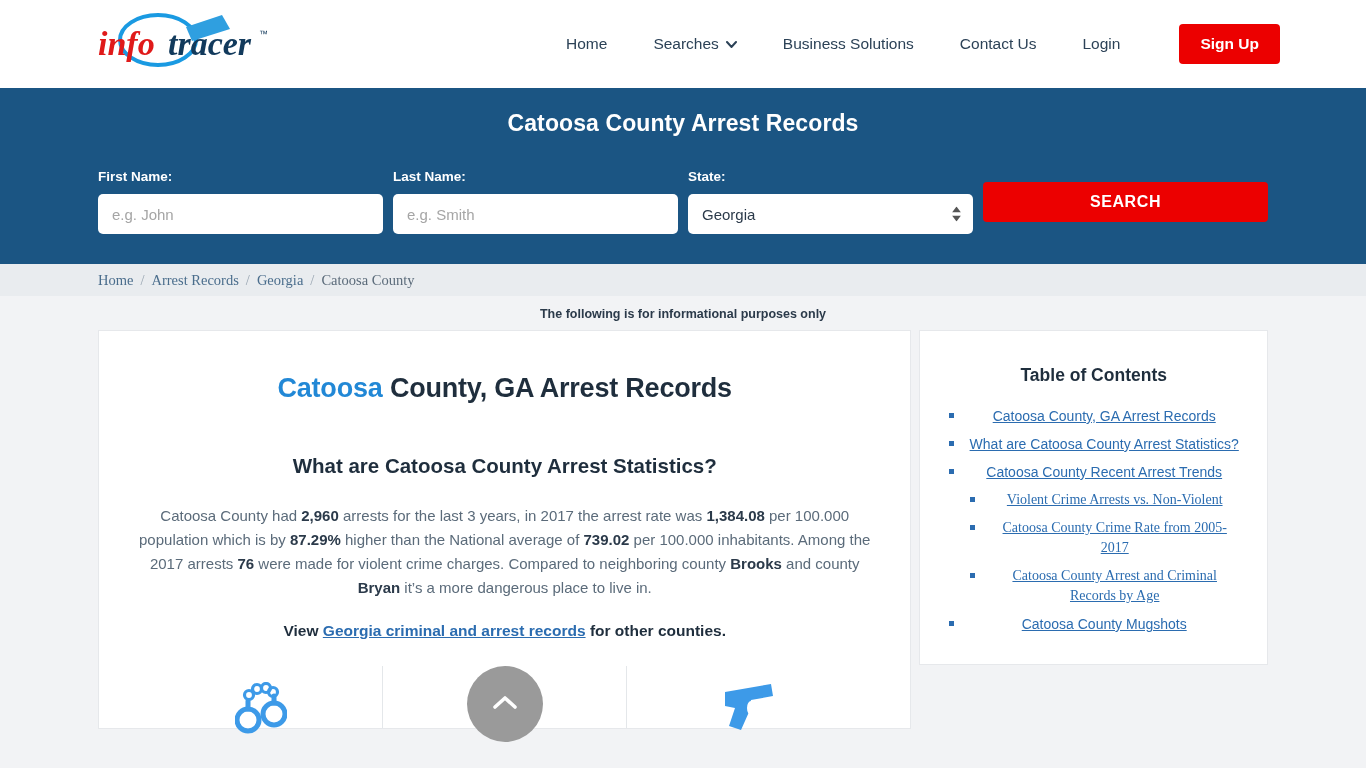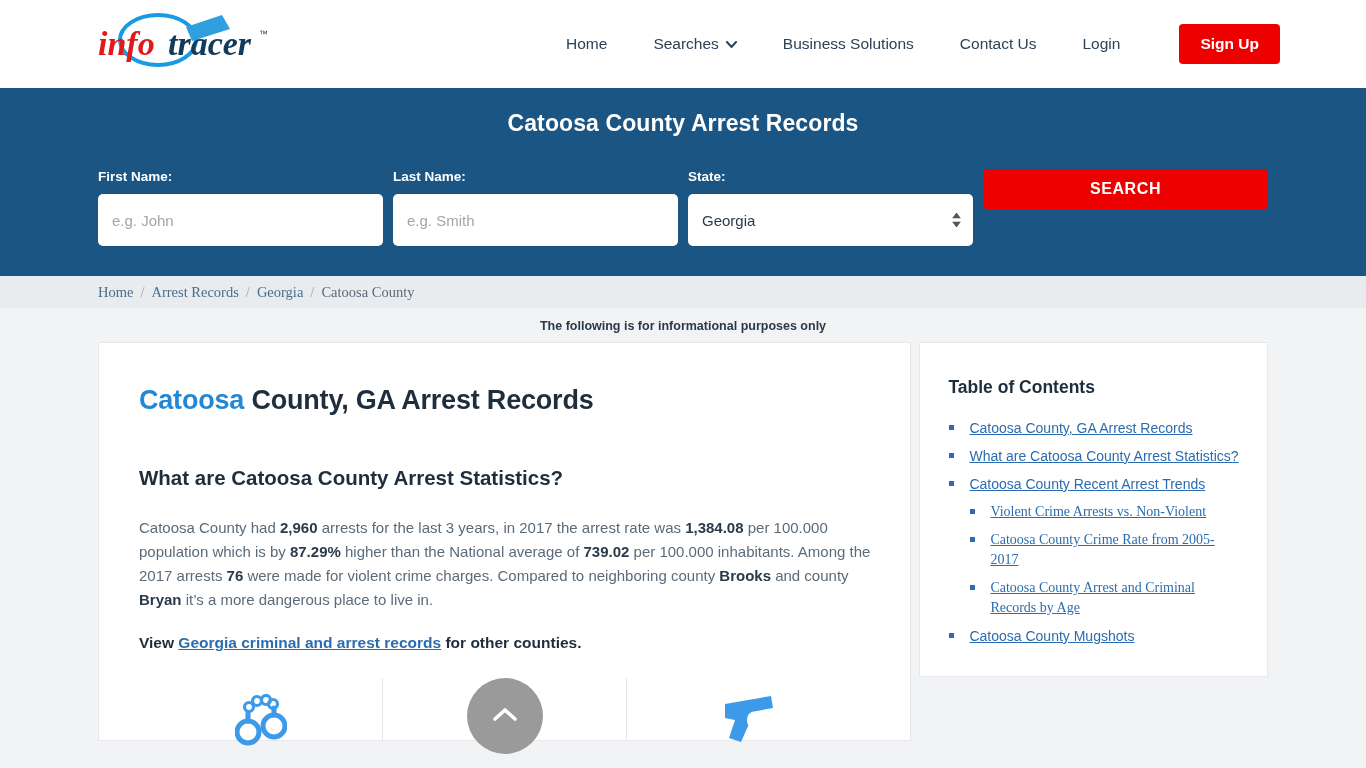--- a/index.html
+++ b/index.html
@@ -63,33 +63,33 @@
     padding: 22px 98px 30px 98px;
   }
   .band-title {
     text-align: center;
     color: #ffffff;
     font-size: 23px;
     font-weight: bold;
     margin: 0 0 32px 0;
     letter-spacing: .1px;
   }
-  .form-row { display: flex; align-items: flex-start; gap: 0; }
+  .form-row { display: flex; align-items: center; gap: 0; }
   .field { display: flex; flex-direction: column; }
   .field.first { width: 285px; margin-right: 10px; }
   .field.last  { width: 285px; margin-right: 10px; }
   .field.state { width: 285px; margin-right: 10px; }
   .field-label {
     color: #ffffff;
     font-size: 13.5px;
     font-weight: bold;
     margin-bottom: 10px;
   }
   .field input, .field select {
-    height: 52px;
+    height: 40px;
     border: none;
     border-radius: 5px;
     background: #ffffff;
     font-size: 15px;
     padding: 0 14px;
     font-family: "Liberation Sans", sans-serif;
     color: #2b3a4a;
     width: 100%;
     outline: none;
   }
@@ -141,20 +141,21 @@
   
   .page {
     display: flex;
     padding: 0 98px;
     gap: 8px;
     align-items: flex-start;
   }
   .card {
     background: #ffffff;
     border: 1px solid #e6e8eb;
+    text-align: center;
   }
   .main-card { width: 817px; padding: 42px 40px 0 40px; position: relative; }
   .side-card { width: 350px; padding: 34px 28px 22px 28px; }
 
   h1.page-title {
     font-size: 27px;
     font-weight: bold;
     color: #1f2e3d;
     margin: 0 0 50px 0;
     letter-spacing: -.2px;

